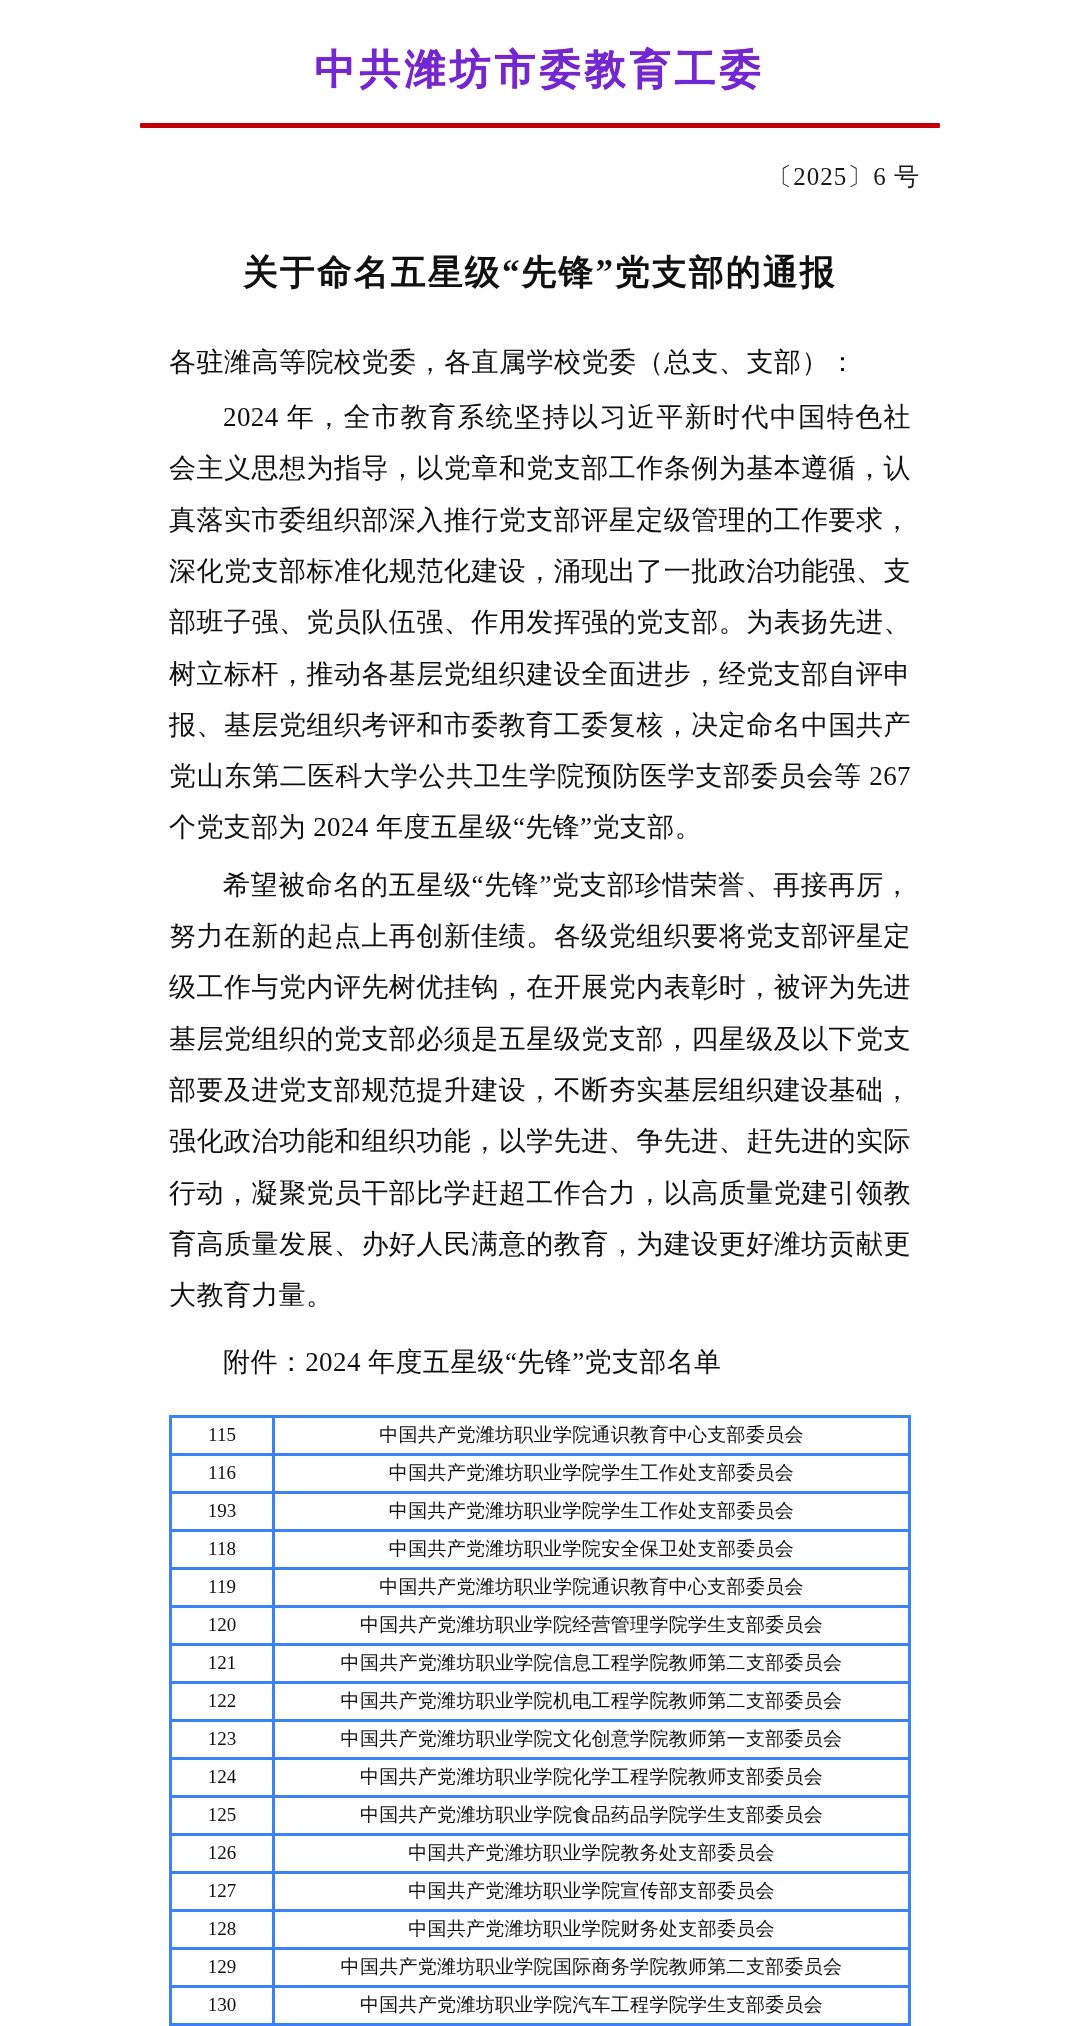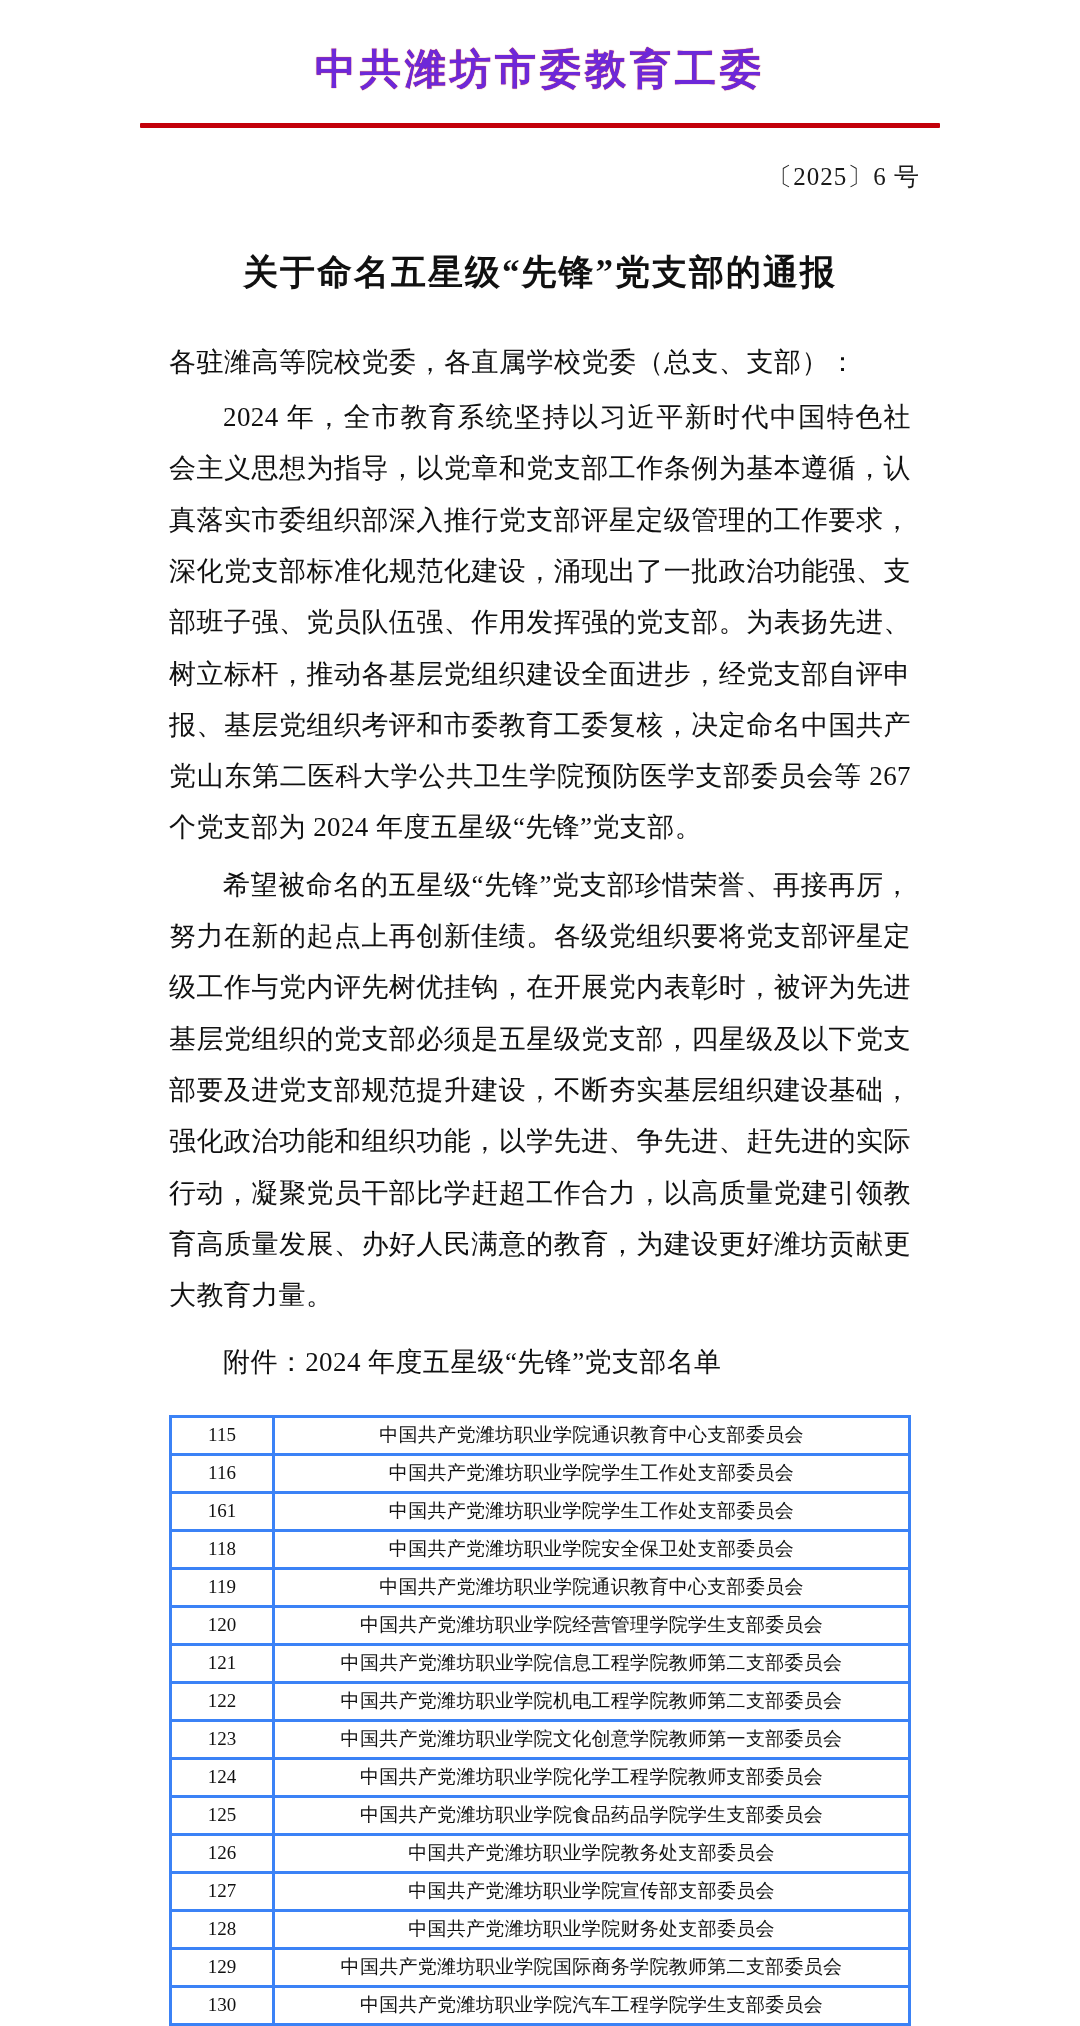--- a/index.html
+++ b/index.html
@@ -153,21 +153,21 @@
       <tbody id="rows-body">
           <tr>
             <td class="idx">115</td>
             <td class="name">中国共产党潍坊职业学院通识教育中心支部委员会</td>
           </tr>
           <tr>
             <td class="idx">116</td>
             <td class="name">中国共产党潍坊职业学院学生工作处支部委员会</td>
           </tr>
           <tr>
-            <td class="idx">161</td>
+            <td class="idx">193</td>
             <td class="name">中国共产党潍坊职业学院学生工作处支部委员会</td>
           </tr>
           <tr>
             <td class="idx">118</td>
             <td class="name">中国共产党潍坊职业学院安全保卫处支部委员会</td>
           </tr>
           <tr>
             <td class="idx">119</td>
             <td class="name">中国共产党潍坊职业学院通识教育中心支部委员会</td>
           </tr>

